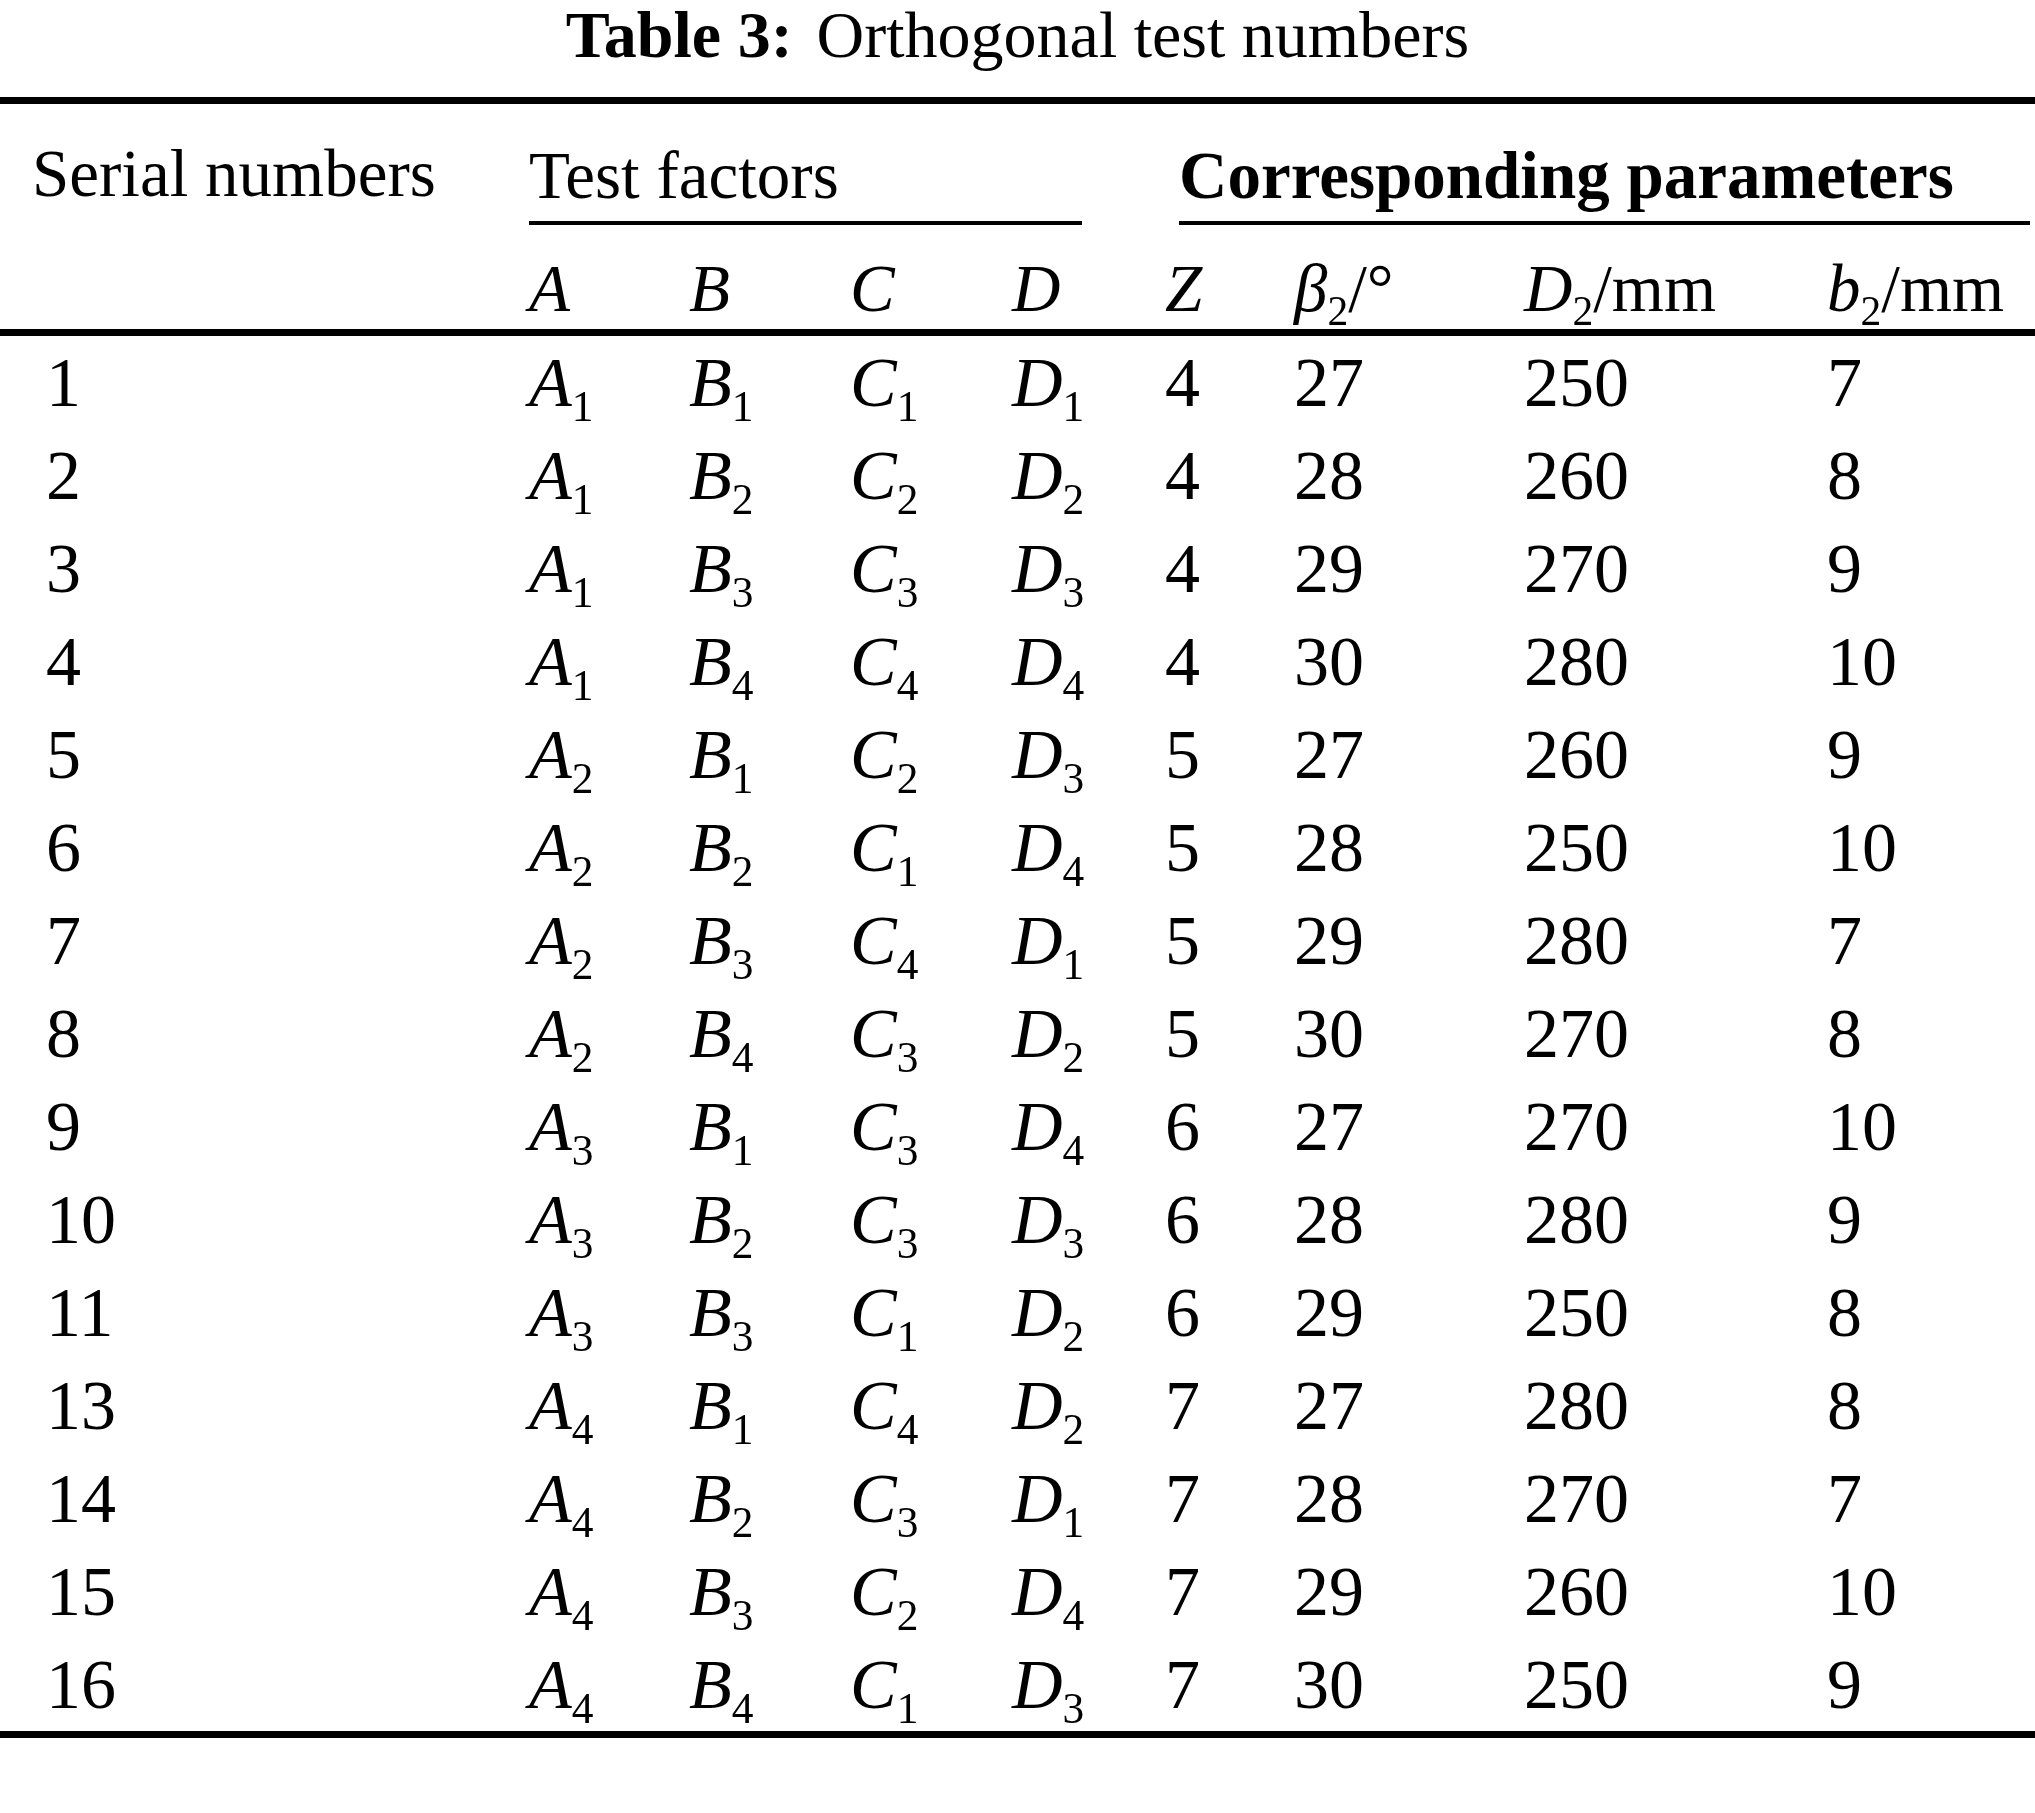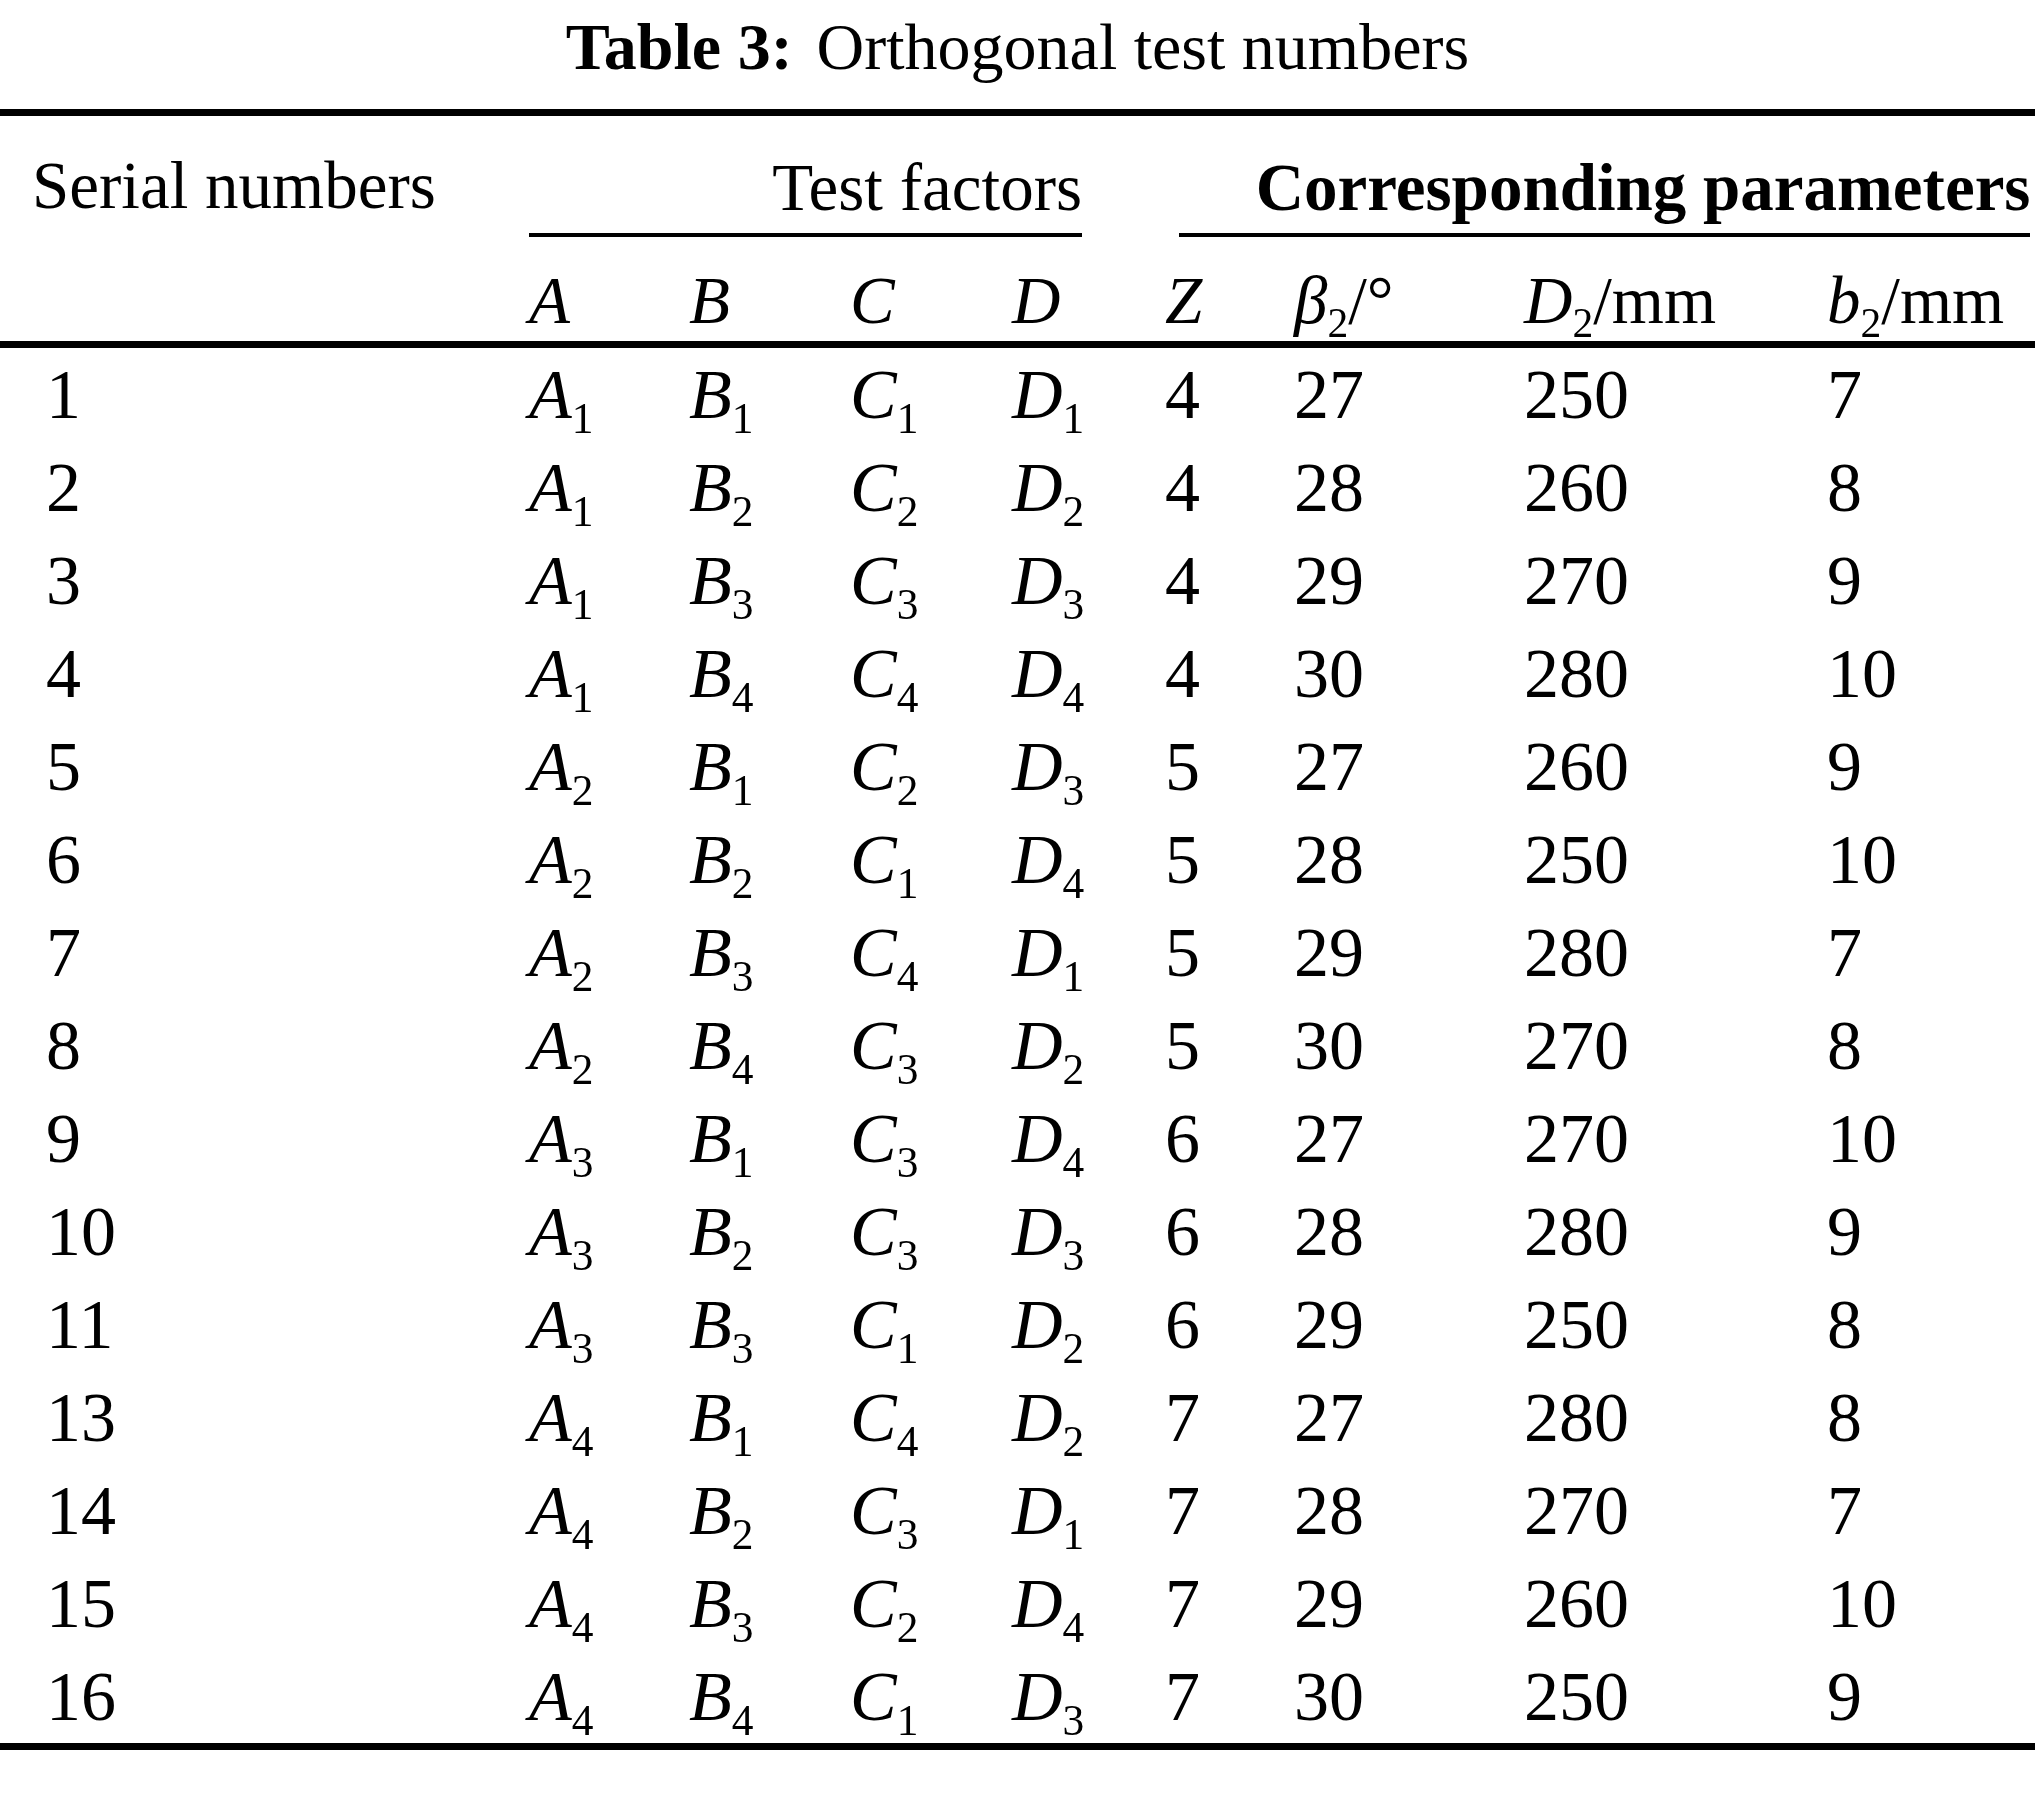--- a/index.html
+++ b/index.html
@@ -10,21 +10,21 @@
     color: #000000;
     font-family: "Liberation Serif", serif;
     position: relative;
     overflow: hidden;
   }
   .caption {
     height: 97px;
     display: flex;
     justify-content: center;
     align-items: flex-start;
-    padding-top: 12px;
+    padding-top: 0;
     font-size: 66px;
     line-height: 1.05;
     white-space: nowrap;
   }
   .caption .cap-label { font-weight: bold; margin-right: 24px; }
 
   table.schemes {
     border-collapse: collapse;
     table-layout: fixed;
     width: 2035px;
@@ -40,21 +40,21 @@
     overflow: visible;
     white-space: nowrap;
   }
   
   tr.group-row th { height: 103px; vertical-align: bottom; }
   th.serial-head { padding-left: 32px; padding-bottom: 18px; }
   th.grp { text-align: center; }
   th.grp .grp-inner {
     border-bottom: 4.9px solid #000000;
     padding-bottom: 12.5px;
-    text-align: right;
+    text-align: left;
   }
   th.grp-factors .grp-inner { margin-right: 83px; }
   th.grp-params  .grp-inner { margin-left: 14px; margin-right: 5.6px; font-weight: bold; }
 
   
   tr.subheader-row th {
     height: 97px;
     vertical-align: bottom;
     padding-bottom: 7px;
     border-bottom: 7px solid #000000;

